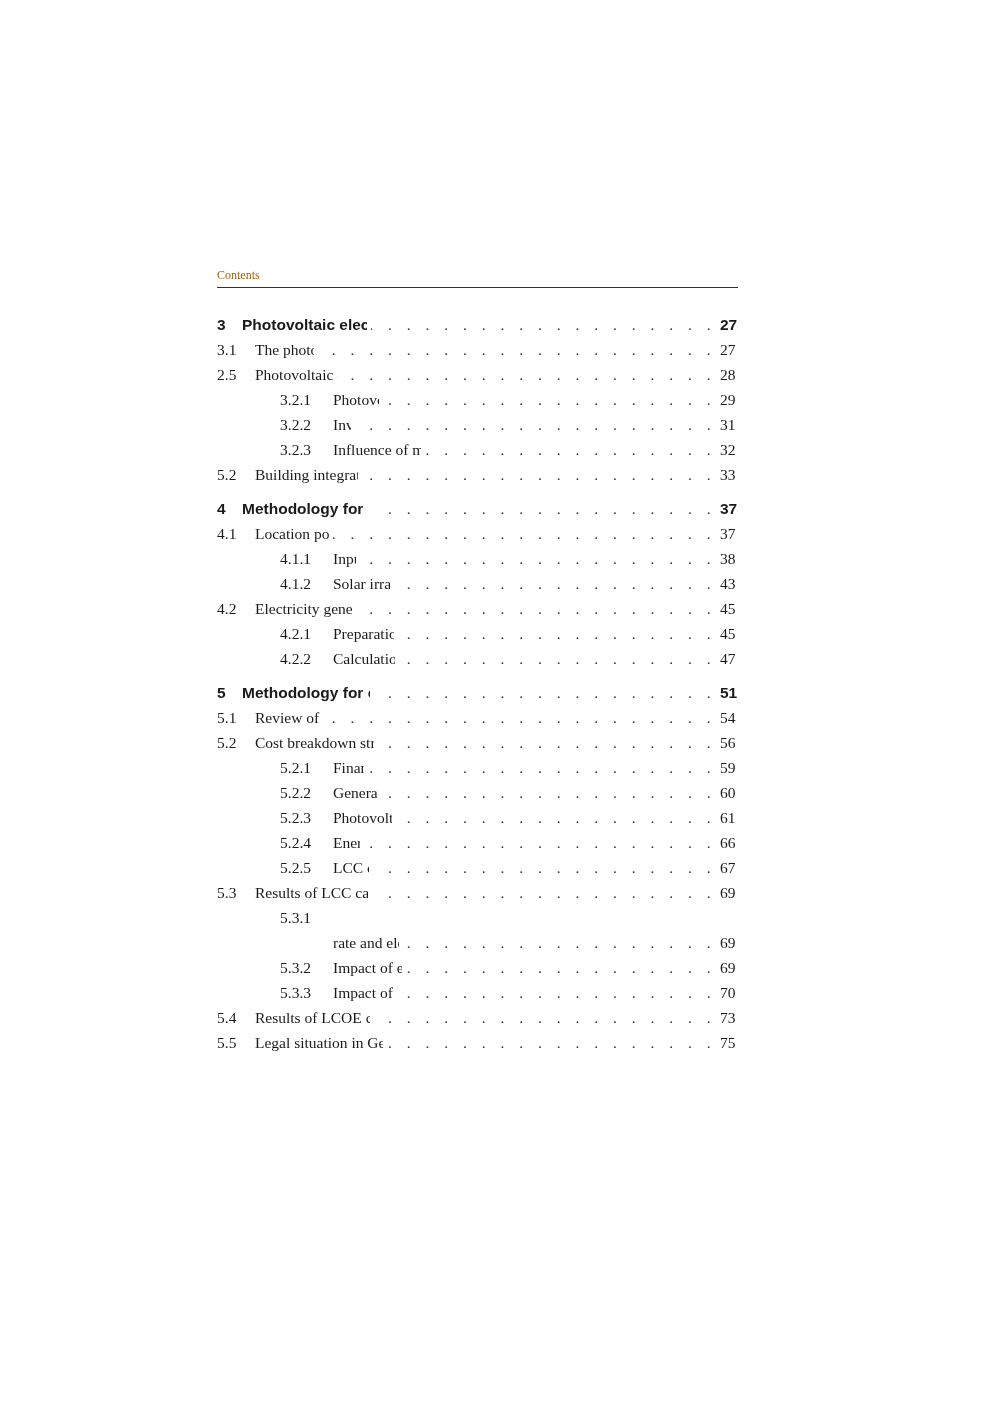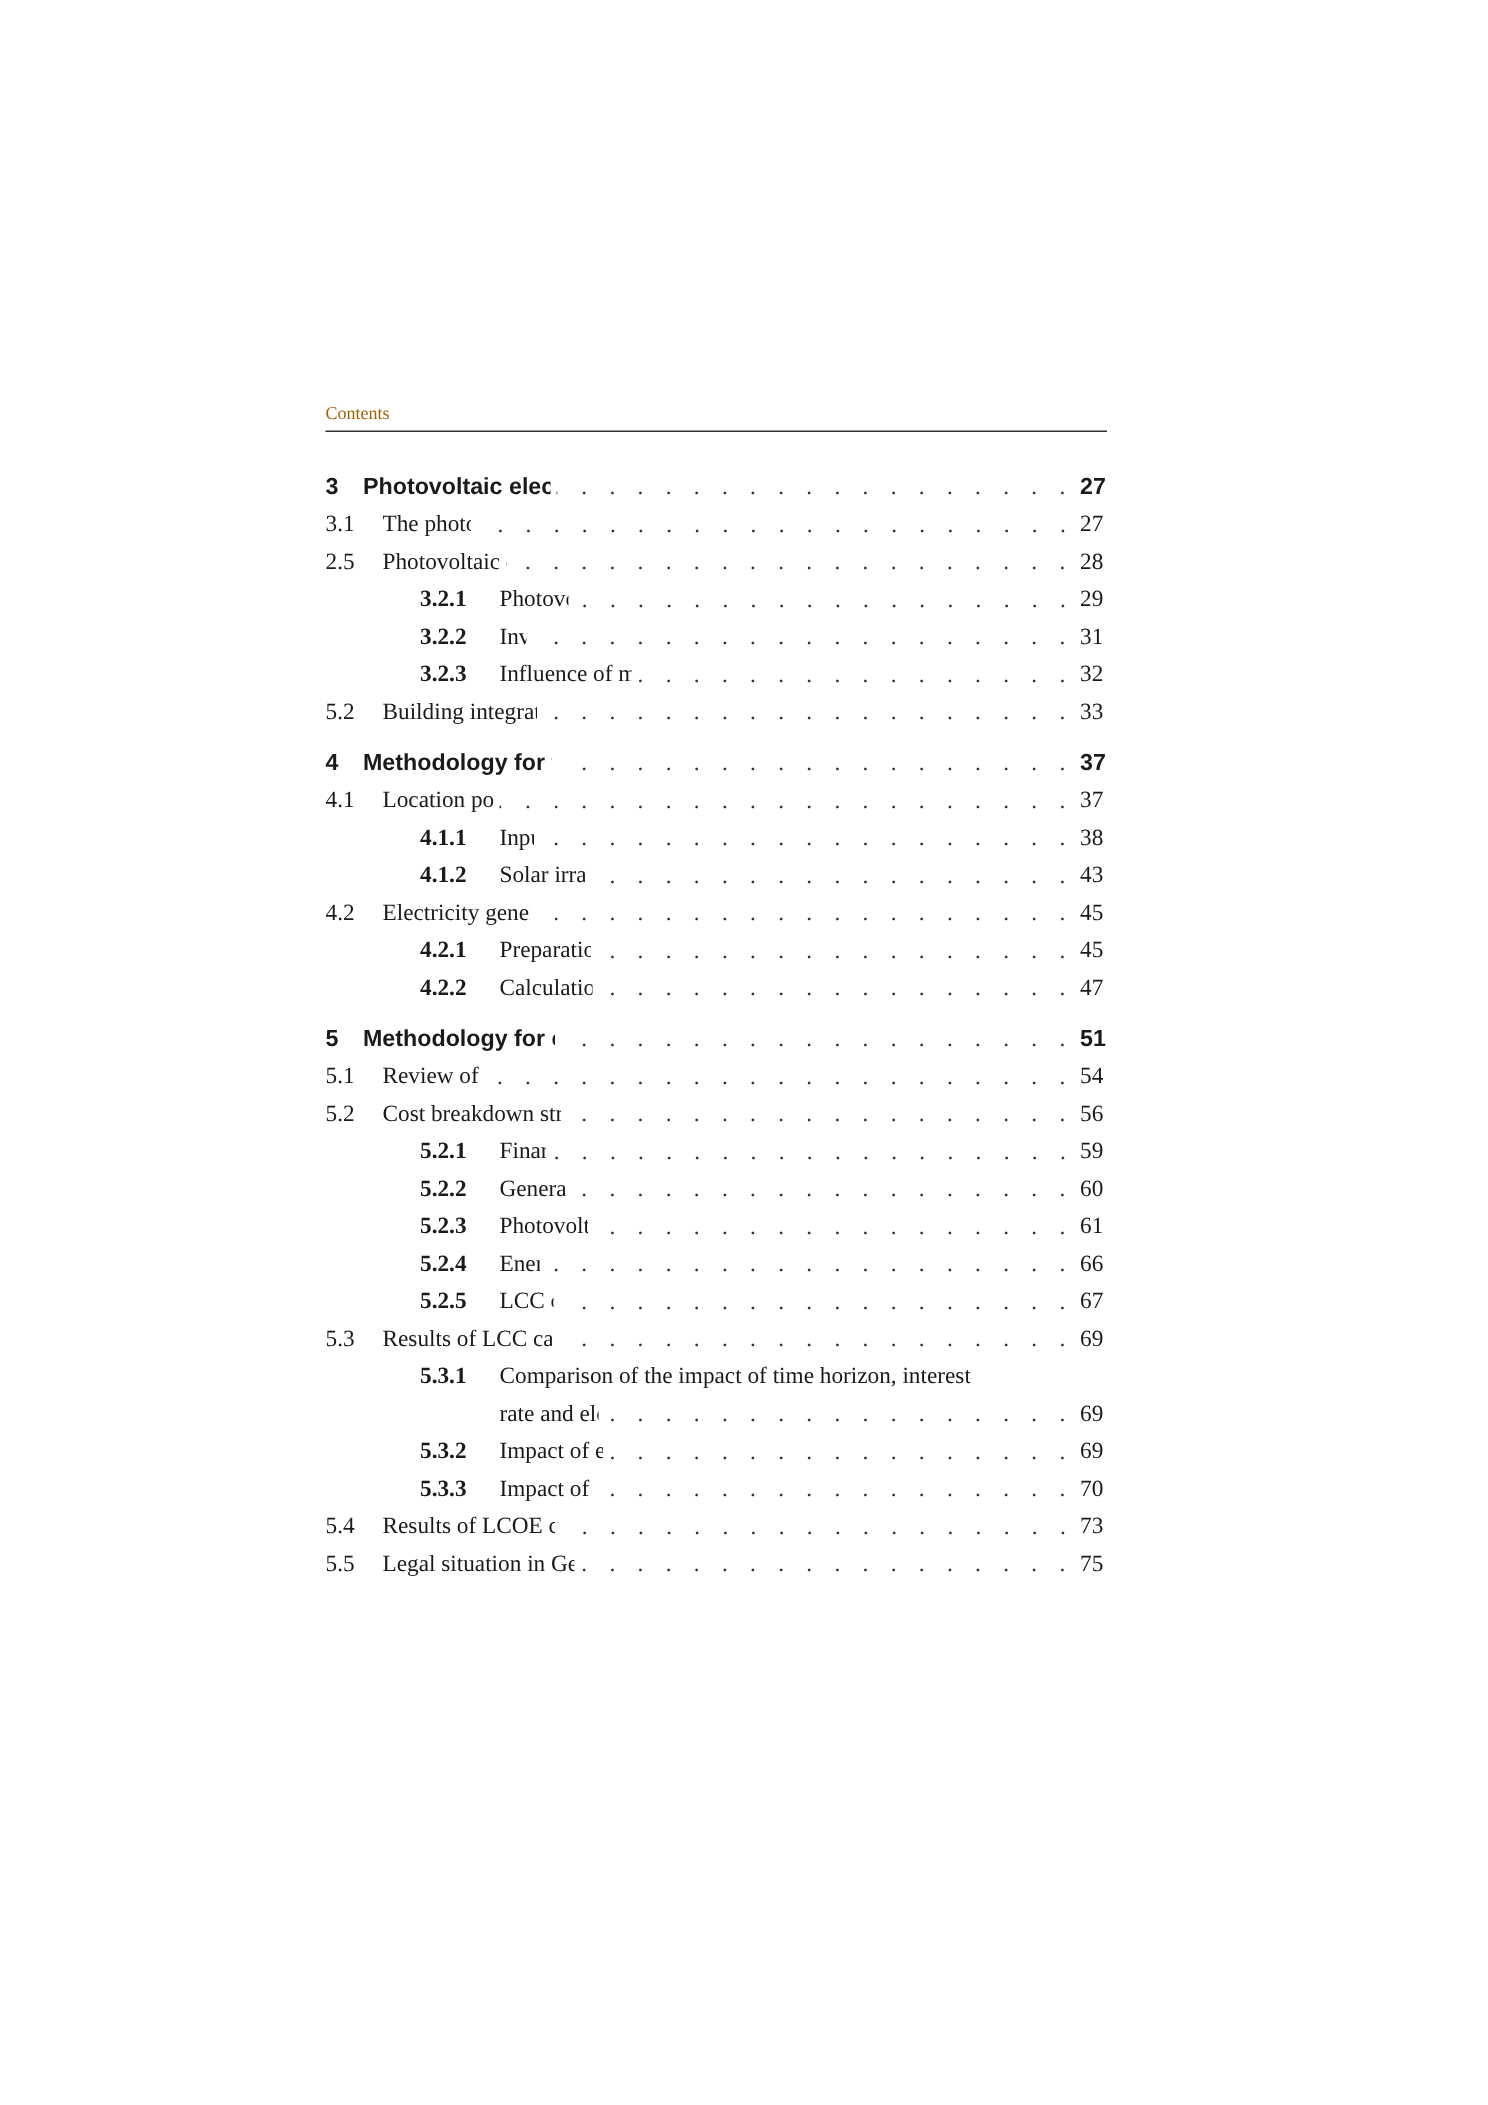--- a/index.html
+++ b/index.html
@@ -20,21 +20,21 @@
     height: 25px; line-height: 25px; font-size: 15.5px; white-space: nowrap;
   }
   .row.chapter {
     font-family: "Liberation Sans", sans-serif; font-weight: bold; font-size: 15.5px;
     margin-top: 9px;
   }
   .row.chapter.first { margin-top: 0; }
   .num { flex: 0 0 auto; }
   .chapter .num { width: 25px; }
   .section .num { width: 38px; }
-  .subsection .num { width: 53px; margin-left: 63px; font-weight: bold; }
+  .subsection .num { width: 53px; margin-left: 63px; }
   .title { flex: 0 1 auto; overflow: hidden; }
   .dots {
     flex: 1 1 auto; overflow: hidden; margin: 0 4px;
     font-family: "Liberation Serif", serif; font-weight: normal; letter-spacing: 5.5px;
     color: #333; text-align: right; direction: rtl;
   }
   .page { flex: 0 0 auto; text-align: left; min-width: 18px; }
 </style>
 </head>
 <body>
@@ -179,21 +179,20 @@
     <span class="page">67</span>
   </div>
   <div class="row section">
     <span class="num">5.3</span>
     <span class="title">Results of LCC calculation and sensitivity analysis</span>
     <span class="dots">. . . . . . . . . . . . . . . . . . . . . . . . . . . . . . . . . . . . . . . . . . . . . . . . . . . .</span>
     <span class="page">69</span>
   </div>
   <div class="row subsection">
     <span class="num">5.3.1</span>
-    <span class="title">Comparison of the impact of time horizon, interest</span>
   </div>
   <div class="row subsection">
     <span class="num"></span>
     <span class="title">rate and electricity tariff on LCC</span>
     <span class="dots">. . . . . . . . . . . . . . . . . . . . . . . . . . . . . . . . . . . . . . . . . . . . . . . . . . . .</span>
     <span class="page">69</span>
   </div>
   <div class="row subsection">
     <span class="num">5.3.2</span>
     <span class="title">Impact of electricity tariff on LCC</span>

